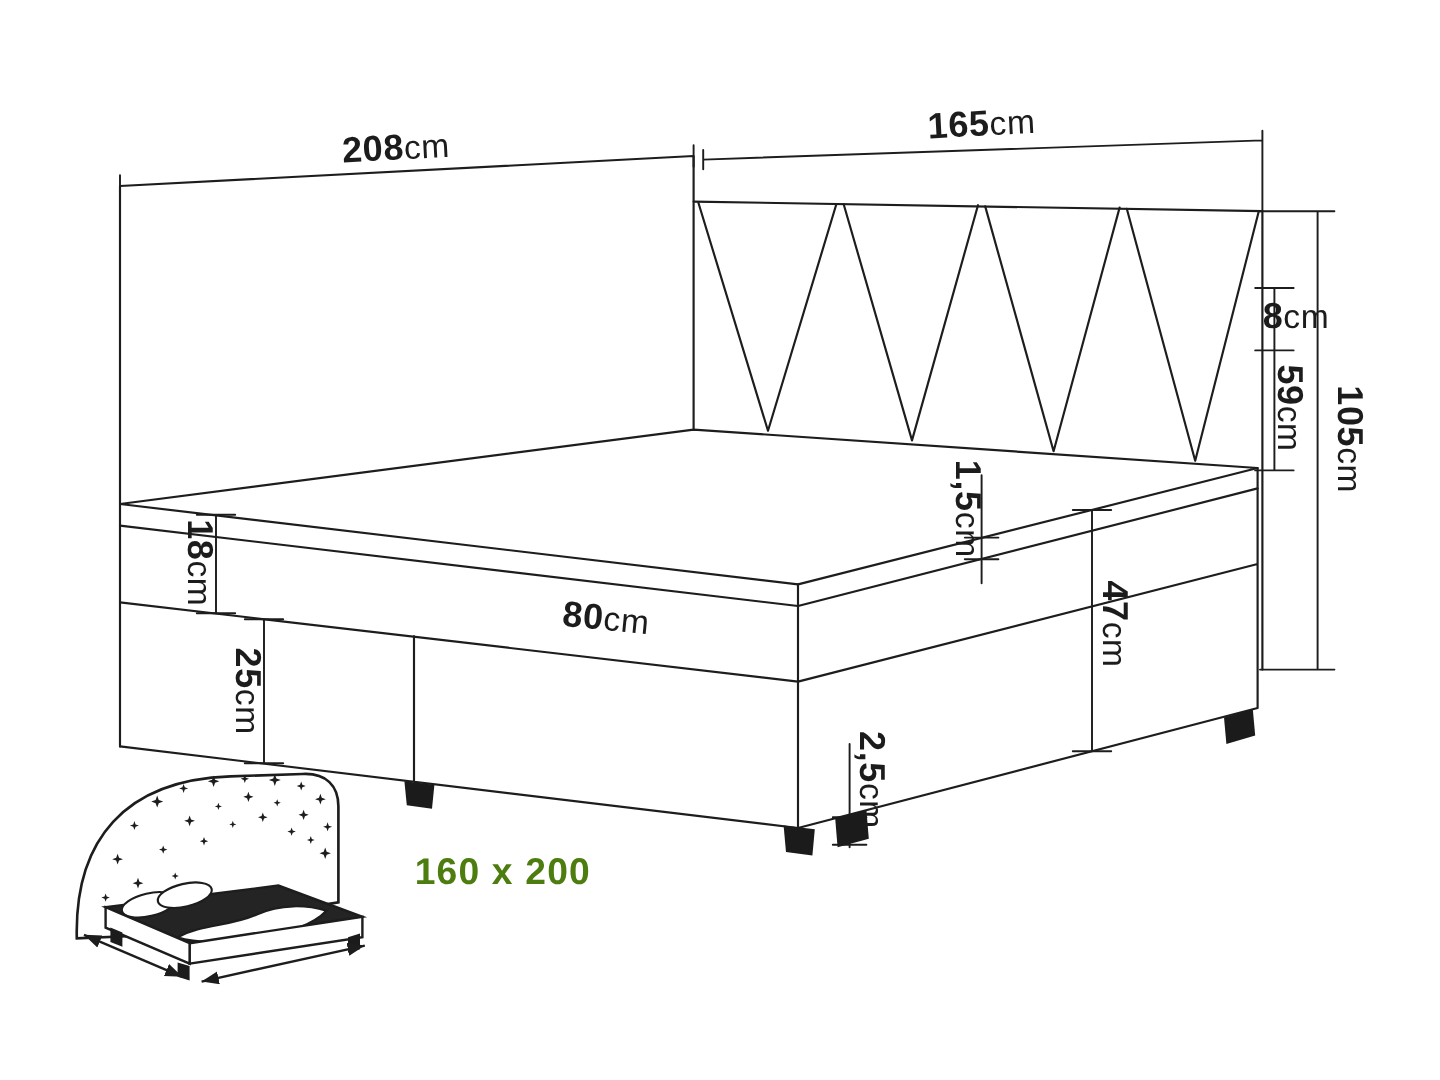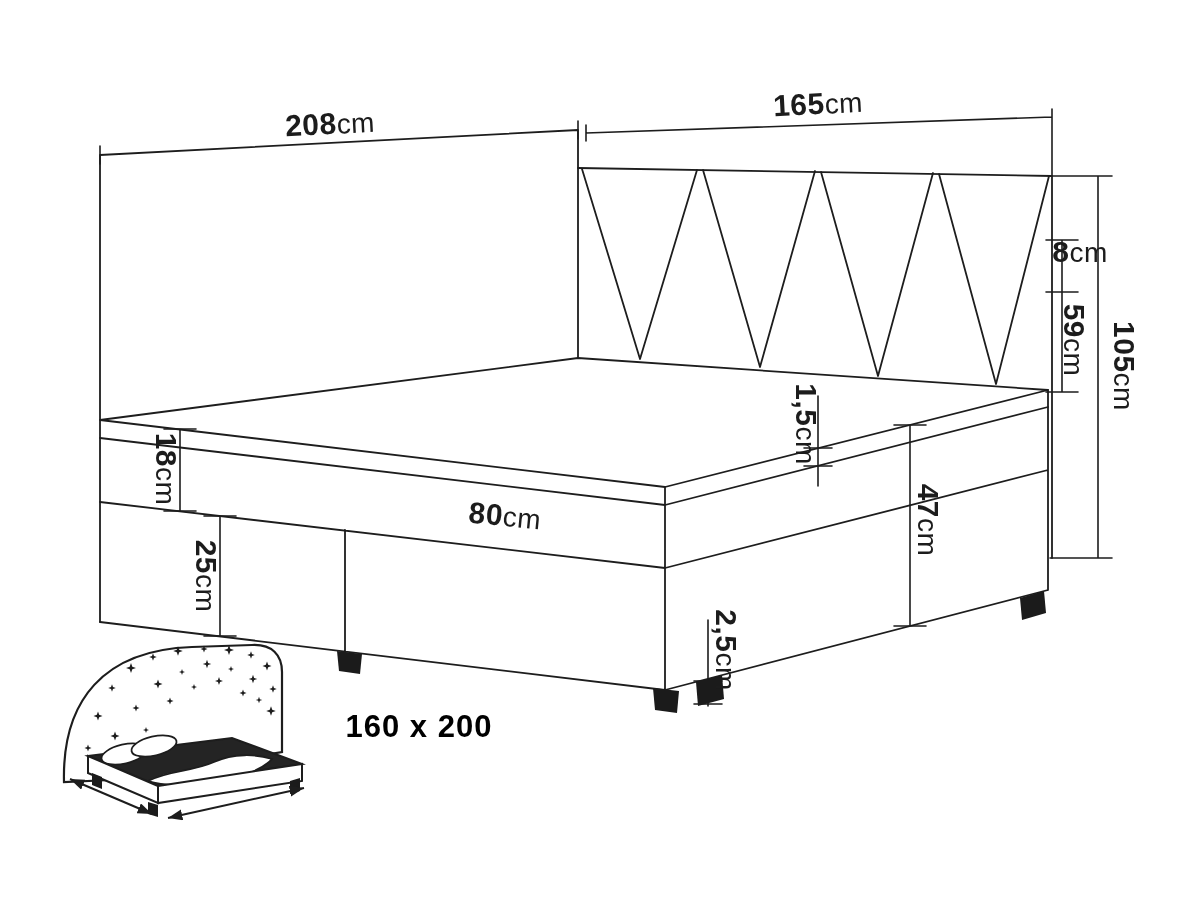--- a/index.html
+++ b/index.html
@@ -5,21 +5,21 @@
   html,body{margin:0;padding:0;background:#ffffff;}
   .stage{position:relative;width:1200px;height:900px;background:#ffffff;overflow:hidden;}
   .drawing{position:absolute;left:0;top:0;width:1200px;height:900px;}
   .dim{position:absolute;transform:translate(-50%,-50%);font:700 30px "Liberation Sans",sans-serif;
        color:#1c1c1c;white-space:nowrap;letter-spacing:.5px;}
   .dim .unit{font-weight:400;font-size:28px;}
   .dim.rot{transform:translate(-50%,-50%) rotate(90deg);}
   .dim.tilt{transform:translate(-50%,-50%) rotate(-3deg);}
   .dim.tilt5{transform:translate(-50%,-50%) rotate(5.5deg);}
   .size-label{position:absolute;transform:translate(-50%,-50%);
-       font:700 31px "Liberation Sans",sans-serif;color:#000000;letter-spacing:1px;white-space:nowrap;}
+       font:700 31px "Liberation Sans",sans-serif;color:#4d7c0f;letter-spacing:1px;white-space:nowrap;}
 </style>
 </head>
 <body>
 
 <div class="stage">
 
   <svg class="drawing" viewBox="0 0 1200 900">
     <defs>
       <marker id="ah" viewBox="0 0 10 10" markerWidth="9" markerHeight="9" refX="8" refY="3" orient="auto-start-reverse">
         <path d="M0,0 L8,3 L0,6 Z" fill="#1d1d1d"></path>
@@ -99,21 +99,21 @@
       <path d="M168,818 L304,788" stroke="#1d1d1d" stroke-width="2" fill="none" marker-start="url(#ah)" marker-end="url(#ah)"></path>
     </g>
   </svg>
 
   <div class="dim tilt" style="left:330px;top:124px;">
     <span class="num">208</span><span class="unit">cm</span>
   </div>
   <div class="dim tilt" style="left:818px;top:104px;">
     <span class="num">165</span><span class="unit">cm</span>
   </div>
-  <div class="dim" style="left:1080px;top:252px;">
+  <div class="dim" style="left:1080px;top:264px;">
     <span class="num">8</span><span class="unit">cm</span>
   </div>
   <div class="dim rot" style="left:1074px;top:340px;">
     <span class="num">59</span><span class="unit">cm</span>
   </div>
   <div class="dim rot" style="left:1124px;top:366px;">
     <span class="num">105</span><span class="unit">cm</span>
   </div>
   <div class="dim rot" style="left:166px;top:469px;">
     <span class="num">18</span><span class="unit">cm</span>

